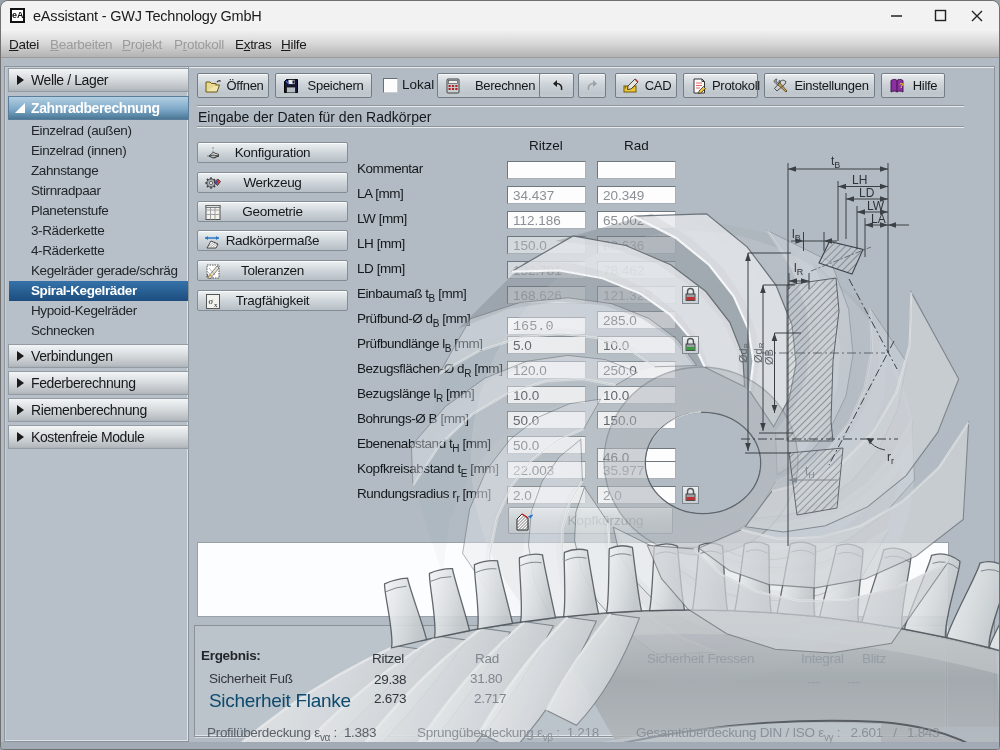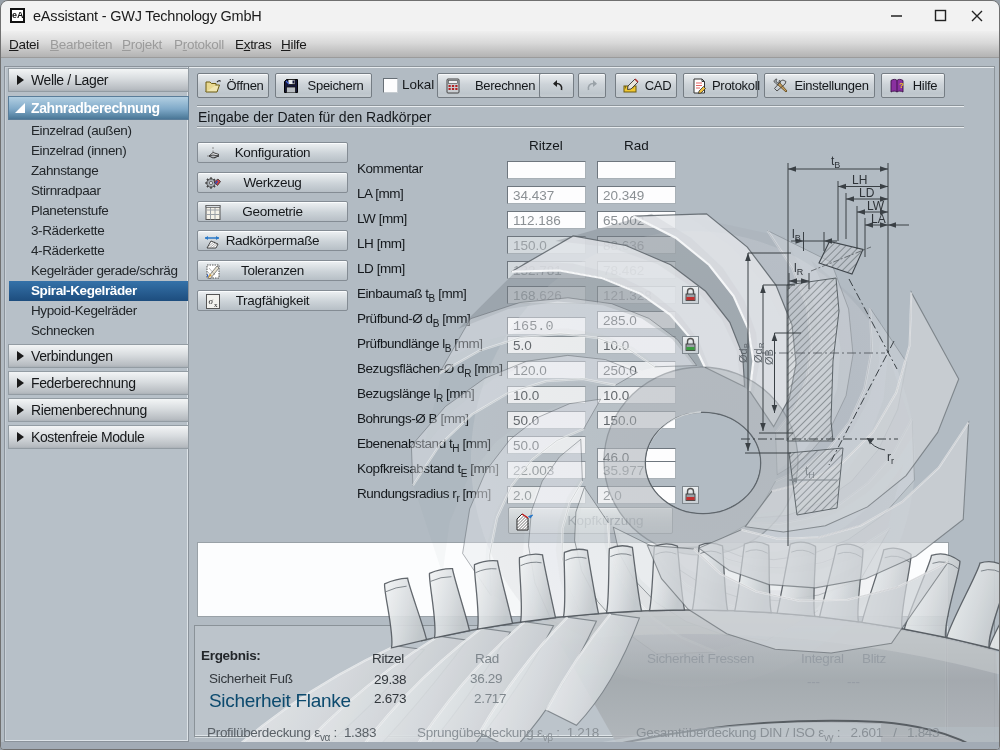--- a/index.html
+++ b/index.html
@@ -295,21 +295,21 @@
     <div id="results"></div>
     <div id="resulttext" style="position:absolute;left:0;top:16px;width:1000px;height:693px;z-index:8;pointer-events:none;">
         <div class="rtext" style="left:200px; top:575px; color:#22262a; font-weight:bold;font-size:13.5px;">Ergebnis:</div>
 <div class="rtext" style="left:371px; top:578px; color:#32373c; font-size:13.5px;">Ritzel</div>
 <div class="rtext" style="left:474px; top:578px; color:#7f878d; font-size:13.5px;">Rad</div>
 <div class="rtext" style="left:646px; top:578px; color:#969da4; font-size:13.5px;">Sicherheit Fressen</div>
 <div class="rtext" style="left:800px; top:578px; color:#969da4; font-size:13.5px;">Integral</div>
 <div class="rtext" style="left:861px; top:578px; color:#969da4; font-size:13.5px;">Blitz</div>
 <div class="rtext" style="left:208px; top:598px; color:#32373c; font-size:13.5px;">Sicherheit Fuß</div>
 <div class="rtext" style="left:373px; top:599px; color:#32373c; font-size:13.5px;">29.38</div>
-<div class="rtext" style="left:469px; top:598px; color:#7f878d; font-size:13.5px;">36.29</div>
+<div class="rtext" style="left:469px; top:598px; color:#7f878d; font-size:13.5px;">31.80</div>
 <div class="rtext" style="left:806px; top:601px; color:#969da4; font-size:13.5px;">---</div>
 <div class="rtext" style="left:846px; top:601px; color:#969da4; font-size:13.5px;">---</div>
 <div class="rtext" style="left:208px; top:617px; color:#0c4a6e; font-size:19px;">Sicherheit Flanke</div>
 <div class="rtext" style="left:373px; top:618px; color:#32373c; font-size:13.5px;">2.673</div>
 <div class="rtext" style="left:473px; top:618px; color:#7f878d; font-size:13.5px;">2.717</div>
 <div class="rtext" style="left:206px; top:652px; color:#5a6167; font-size:13.5px;">Profilüberdeckung ε<sub>vα</sub> :&nbsp; 1.383</div>
 <div class="rtext" style="left:416px; top:652px; color:#8a9197; font-size:13.5px;">Sprungüberdeckung ε<sub>vβ</sub> :&nbsp; 1.218</div>
 <div class="rtext" style="left:635px; top:652px; color:#8a9197; font-size:13.5px;">Gesamtüberdeckung DIN / ISO ε<sub>vγ</sub> :&nbsp;&nbsp; 2.601&nbsp;&nbsp; /&nbsp;&nbsp; 1.843</div>
       </div>
   </div>

